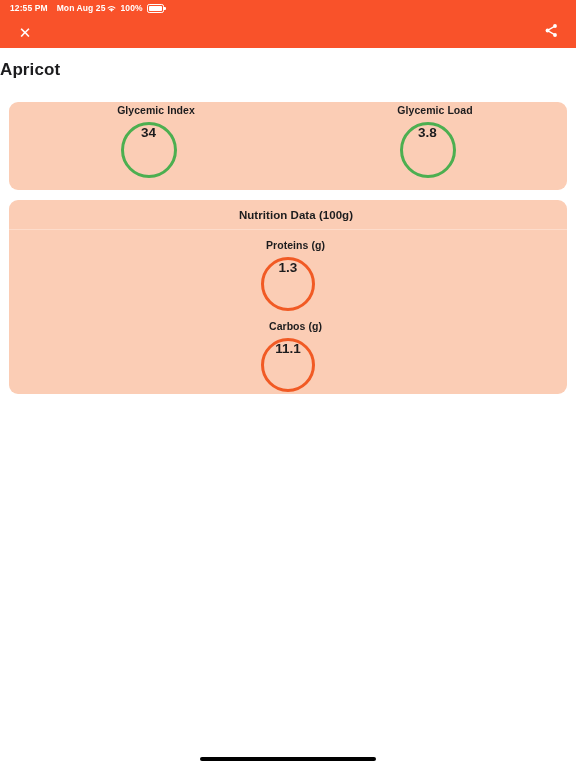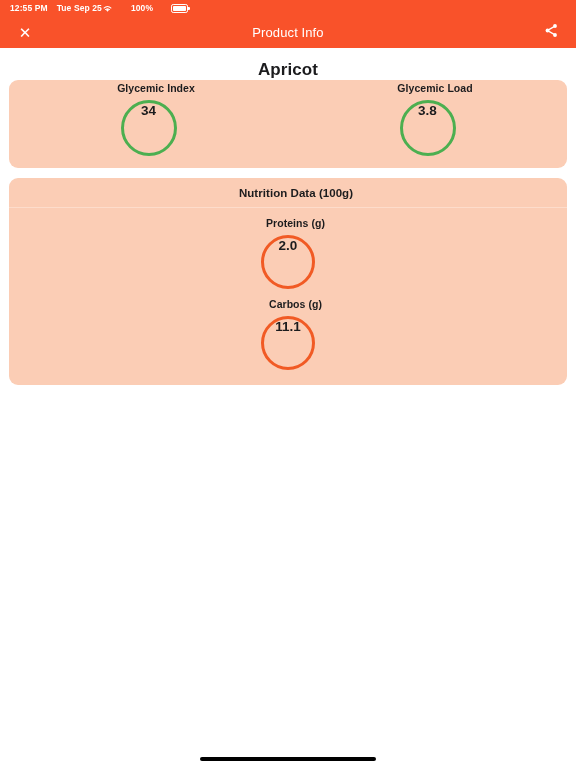--- a/index.html
+++ b/index.html
@@ -30,21 +30,21 @@
     letter-spacing: 0.1px;
   }
   .status-left {
     display: flex;
     align-items: center;
     gap: 9px;
   }
   .status-right {
     display: flex;
     align-items: center;
-    gap: 18px;
+    gap: 4px;
   }
   .wifi-icon {
     display: inline-block;
     width: 11px;
     height: 9px;
     position: relative;
     top: 0.5px;
   }
   .battery-icon {
     display: inline-block;
@@ -108,25 +108,24 @@
   }
   .close-icon {
     color: #ffffff;
     font-size: 15px;
     line-height: 1;
     font-weight: 400;
   }
 
   
   .page-title {
-    text-align: center;
     font-size: 17px;
     font-weight: bold;
     color: #1c1c1e;
-    padding: 12px 0 0 0;
+    padding: 12px 0 22px 0;
     letter-spacing: 0.1px;
     border-radius: 19px;
   }
 
   
   .card {
     margin: 0 9px 10px 9px;
     background: #FBCDB5;
     border-radius: 9px;
     overflow: hidden;
@@ -184,21 +183,21 @@
     width: 56px;
     height: 56px;
     border: 3.5px solid #4CAF50;
   }
 
   
   .nutrition-card .metric-row {
     padding-top: 9px;
   }
   .nutrition-card .metric-row.last {
-    padding-bottom: 15px;
+    padding-bottom: 2px;
   }
   .nutrition-card .metric-label {
     margin-bottom: 6px;
   }
   .nutrition-card .ring {
     width: 54px;
     height: 54px;
     border: 3.5px solid #F15A24;
   }
 
@@ -213,42 +212,41 @@
     background: #000000;
     border-radius: 3px;
   }
 </style>
 </head>
 <body>
 
 <div class="status-bar">
   <div class="status-left">
     <span>12:55 PM</span>
-    <span>Tue Sep 25</span>
+    <span>Mon Aug 25</span>
   </div>
   <div class="status-right">
     <span class="wifi-icon">
       <svg viewBox="0 0 16 12" width="11" height="9" aria-hidden="true">
         <path d="M8 10.6 L5.6 7.9 a3.6 3.6 0 0 1 4.8 0 Z" fill="#ffffff"></path>
         <path d="M2.9 5.3 a7.4 7.4 0 0 1 10.2 0" stroke="#ffffff" stroke-width="1.5" fill="none" stroke-linecap="round"></path>
         <path d="M4.9 7.4 a4.6 4.6 0 0 1 6.2 0" stroke="#ffffff" stroke-width="1.4" fill="none" stroke-linecap="round"></path>
       </svg>
     </span>
     <span>100%</span>
     <span class="battery-icon">
       <span class="battery-fill"></span>
     </span>
   </div>
 </div>
 
 <div class="nav-bar">
   <div class="nav-btn">
     <span class="close-icon">✕</span>
   </div>
-  <div class="nav-title">Product Info</div>
   <div class="nav-btn">
     <span>
       <svg viewBox="0 0 18 18" width="15" height="15" aria-hidden="true">
         <circle cx="13.2" cy="3.6" r="2.3" fill="#ffffff"></circle>
         <circle cx="13.2" cy="14.4" r="2.3" fill="#ffffff"></circle>
         <circle cx="4.2" cy="9" r="2.3" fill="#ffffff"></circle>
         <path d="M5.9 7.9 L11.6 4.7 M5.9 10.1 L11.6 13.3" stroke="#ffffff" stroke-width="1.5" fill="none" stroke-linecap="round"></path>
       </svg>
     </span>
   </div>
@@ -274,21 +272,21 @@
 </div>
 
 <div class="card nutrition-card">
   <div class="card-title">Nutrition Data (100g)</div>
   <div class="divider"></div>
 
   <div class="metric-row">
     <div class="metric-cell">
       <div class="metric-label">Proteins (g)</div>
       <div class="ring">
-        <span class="ring-value">2.0</span>
+        <span class="ring-value">1.3</span>
       </div>
     </div>
   </div>
 
   <div class="metric-row last">
     <div class="metric-cell">
       <div class="metric-label">Carbos (g)</div>
       <div class="ring">
         <span class="ring-value">11.1</span>
       </div>

